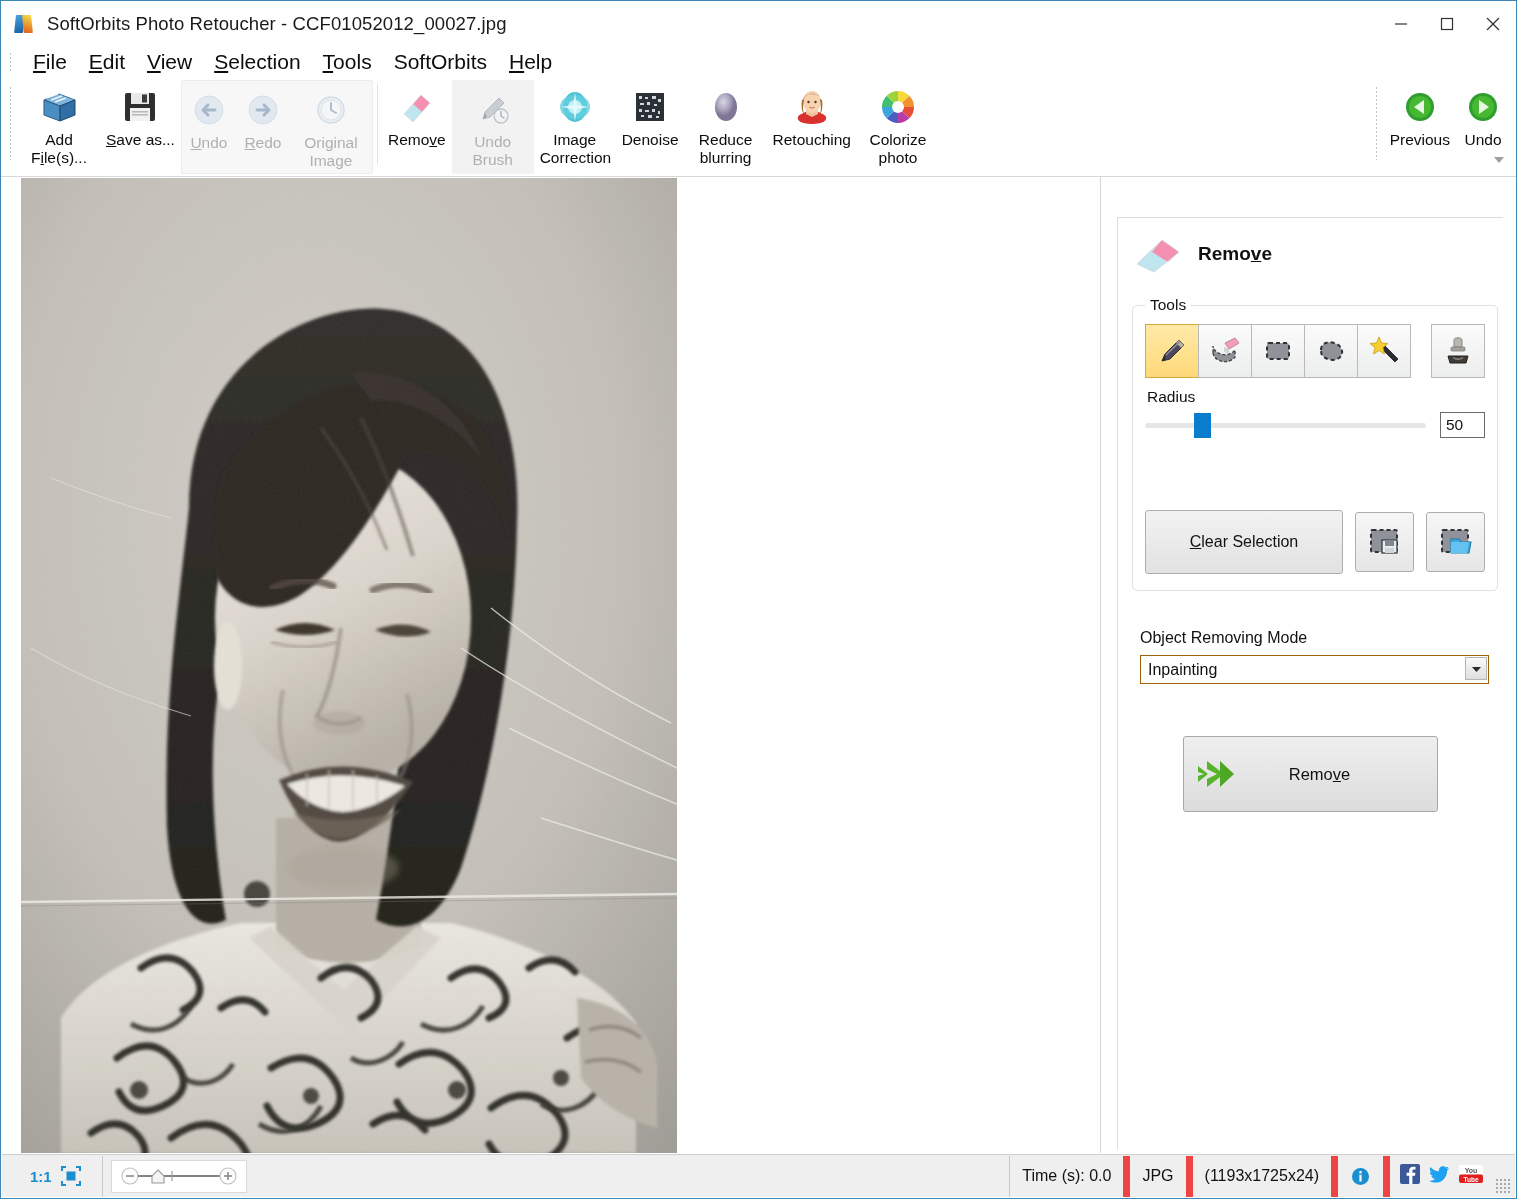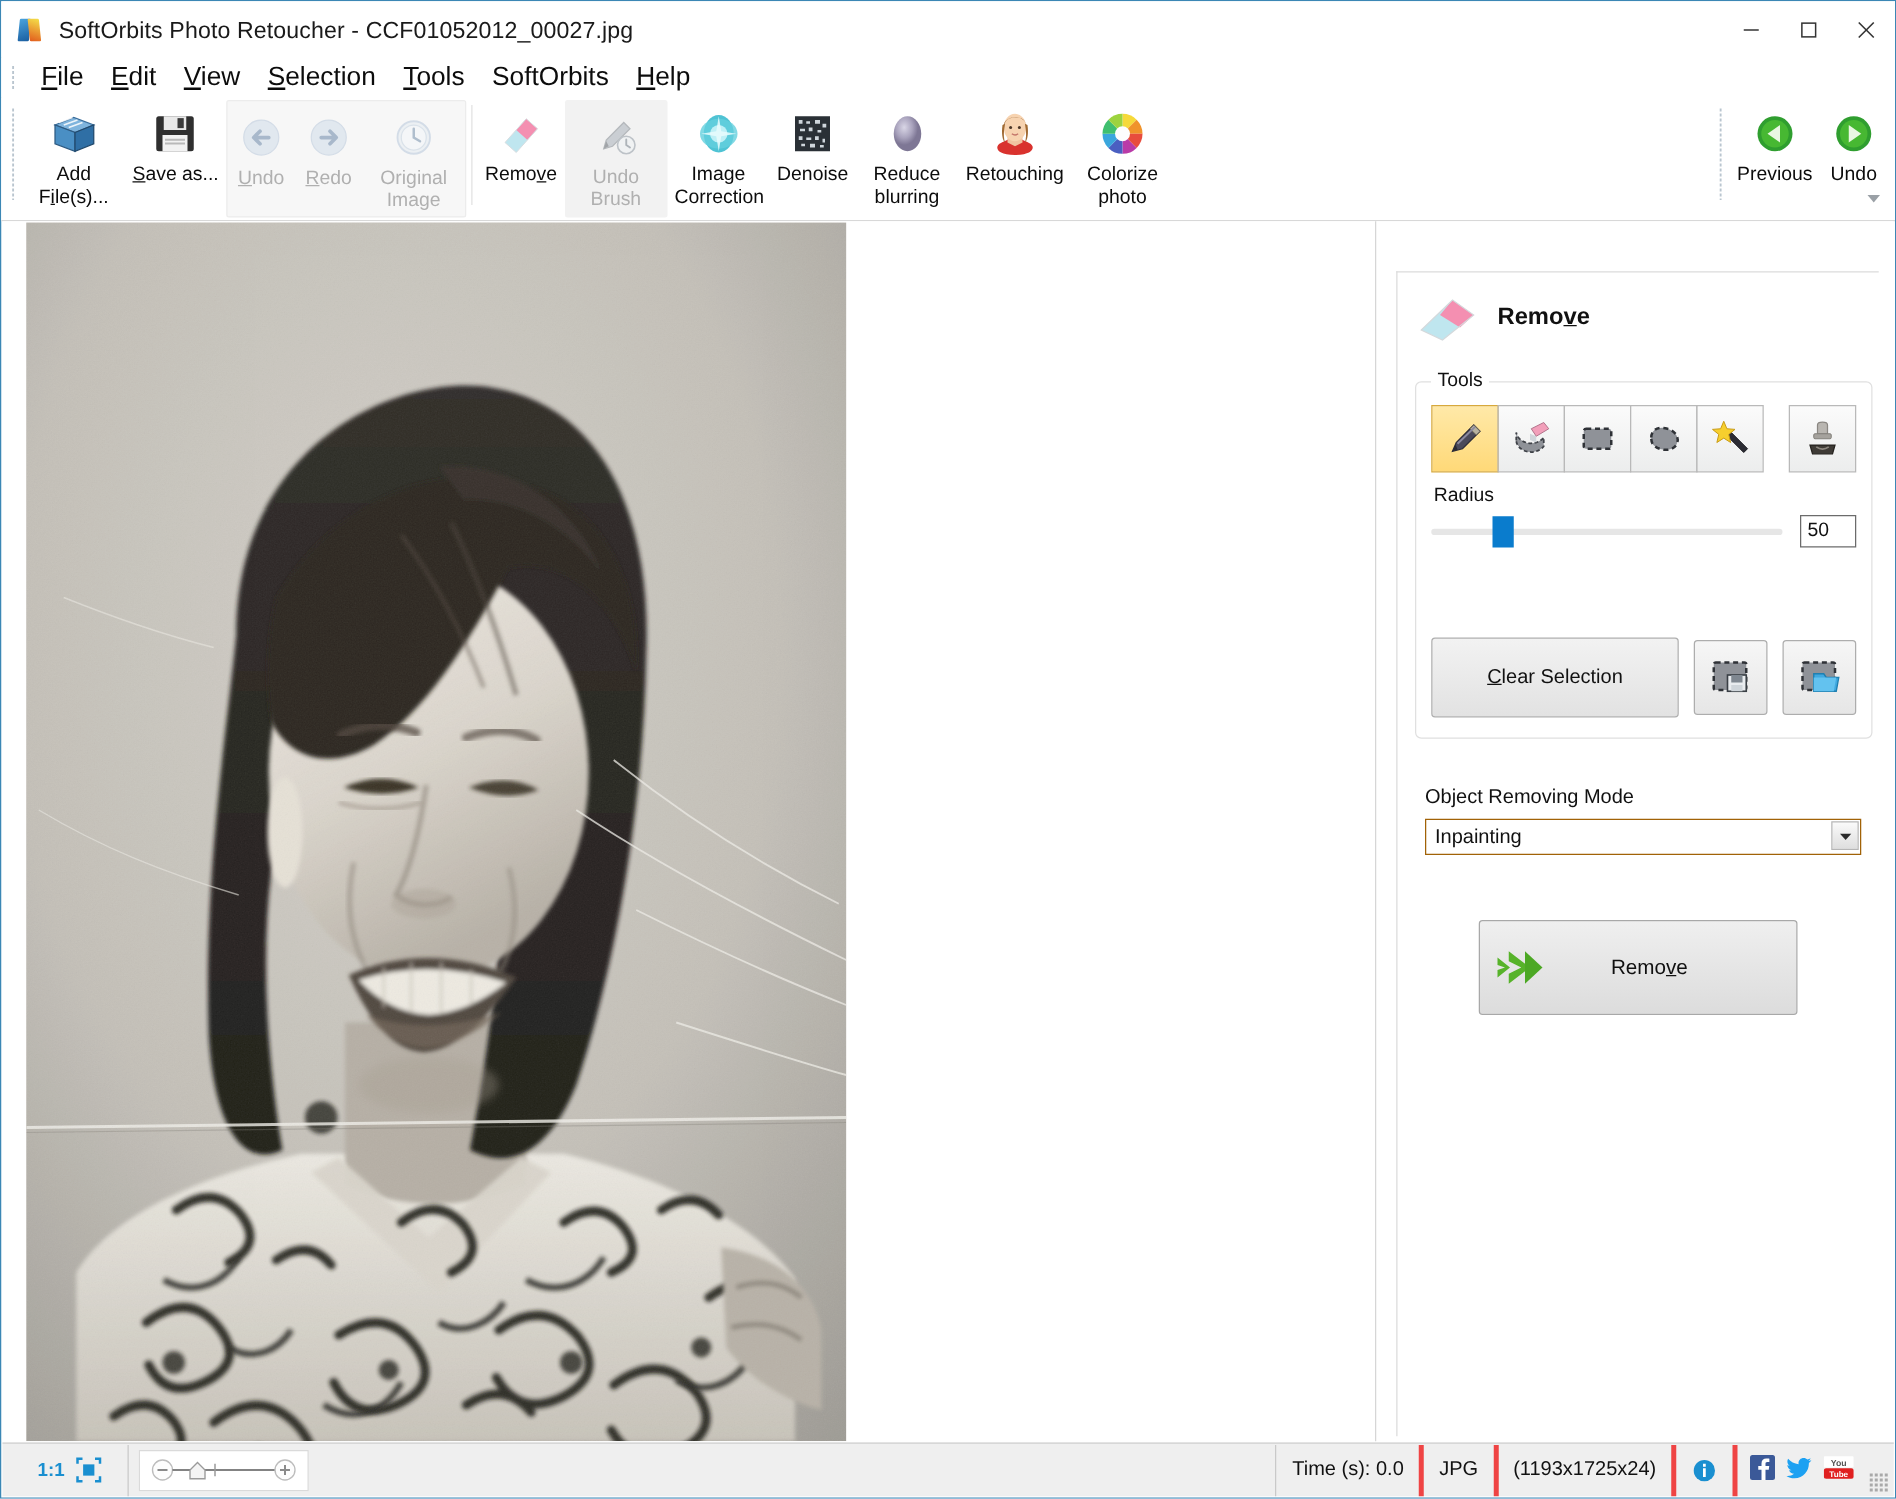--- a/index.html
+++ b/index.html
@@ -188,21 +188,21 @@
   .remove-btn .txt{width:100%;text-align:center;font-size:16.5px;color:#111;padding-left:18px;box-sizing:border-box;}
   .remove-btn .txt u{text-decoration:underline;}
 
   
   .statusbar{
     position:absolute;left:1px;right:1px;bottom:1px;height:43px;background:#efefef;
     border-top:1px solid #cfcfcf;display:flex;align-items:center;box-sizing:border-box;
   }
   .sb-cell{
     height:41px;display:flex;align-items:center;justify-content:center;
-    border-right:4px solid #ef4444;font-size:16px;color:#111;box-sizing:border-box;padding:0 12px;
+    border-right:7px solid #ef4444;font-size:16px;color:#111;box-sizing:border-box;padding:0 12px;
   }
   .sb-zoom{
     height:33px;margin-left:8px;border:1px solid #dadada;background:#fff;display:flex;
     align-items:center;padding:0 8px;box-sizing:border-box;
   }
   .sb-spacer{flex:1;height:41px;border-right:1px solid #c9c9c9;}
   .sb-one{color:#1a8fd0;font-weight:bold;font-size:15px;padding:0 8px;}
   .sb-social{display:flex;align-items:center;gap:9px;padding:0 10px;}
   .grip-corner{
     width:16px;height:16px;margin-left:2px;margin-right:4px;align-self:flex-end;margin-bottom:3px;

